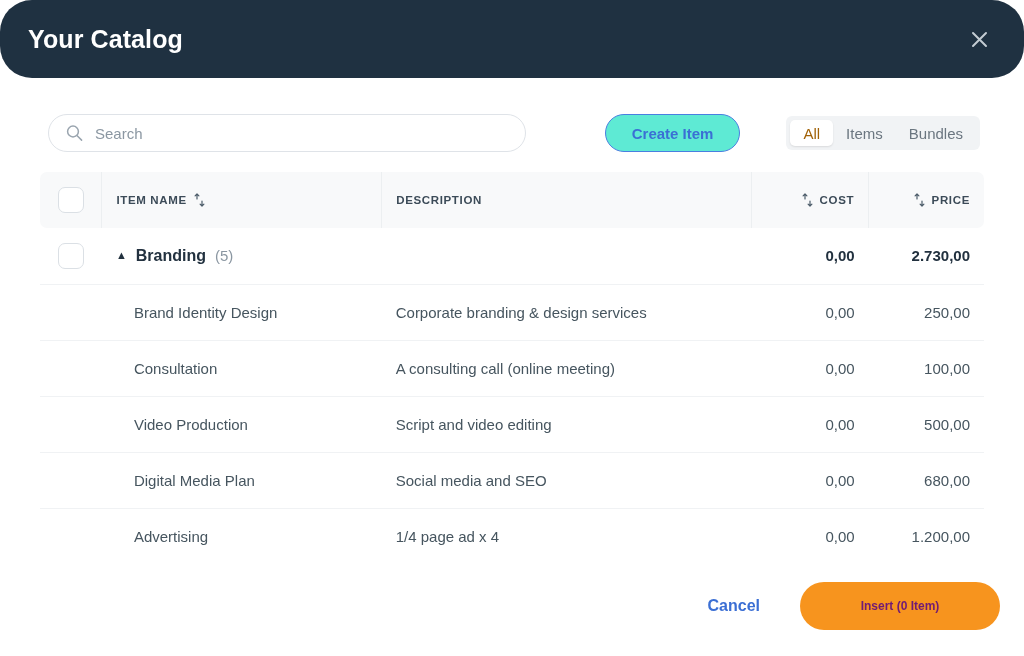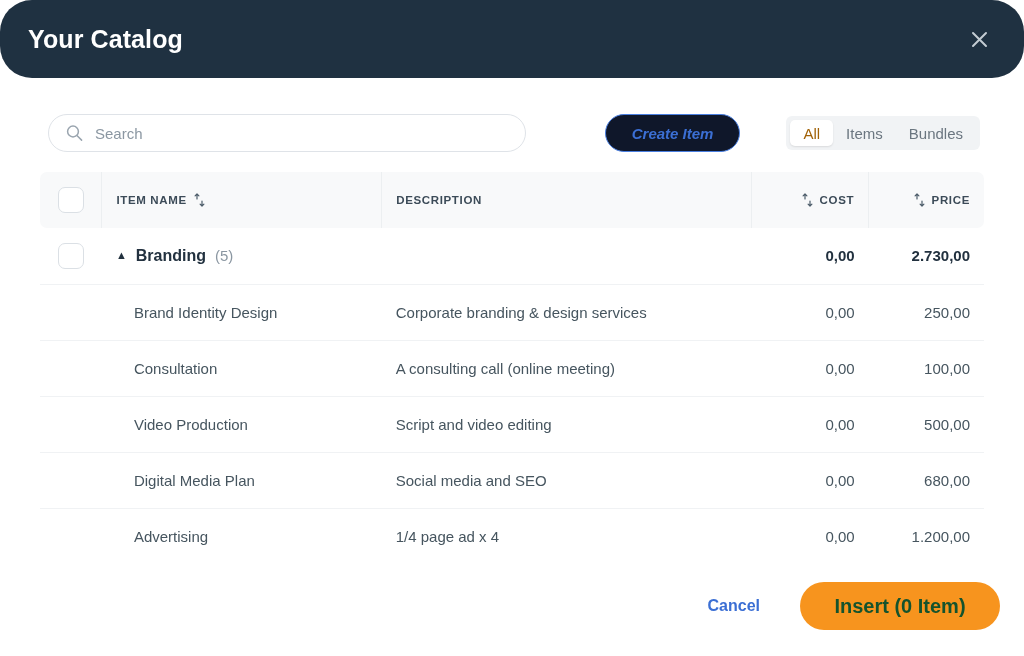--- a/index.html
+++ b/index.html
@@ -95,28 +95,27 @@
     display: flex;
   }
 
   .toolbar-spacer { flex: 1 1 auto; }
 
   .create-btn {
     height: 38px;
     padding: 0 26px;
     border: 1.5px solid #4a7fe0;
     border-radius: 19px;
-    background: #0f172a;
+    background: #5eead4;
     color: #3b6fd4;
     font-family: "Liberation Sans", sans-serif;
     font-size: 15px;
     font-weight: bold;
     cursor: pointer;
     white-space: nowrap;
-    font-style: italic;
   }
 
   .segmented {
     margin-left: 46px;
     height: 34px;
     background: #f1f3f5;
     border-radius: 6px;
     display: flex;
     align-items: center;
     padding: 4px;
@@ -271,23 +270,23 @@
     padding: 8px 6px;
   }
 
   .insert-btn {
     height: 48px;
     min-width: 200px;
     padding: 0 30px;
     border: none;
     border-radius: 24px;
     background: #f7941e;
-    color: #14532d;
+    color: #701a75;
     font-family: "Liberation Sans", sans-serif;
-    font-size: 20px;
+    font-size: 12px;
     font-weight: bold;
     cursor: pointer;
     white-space: nowrap;
   }
 </style>
 </head>
 <body>
 
 <div class="modal">
 

